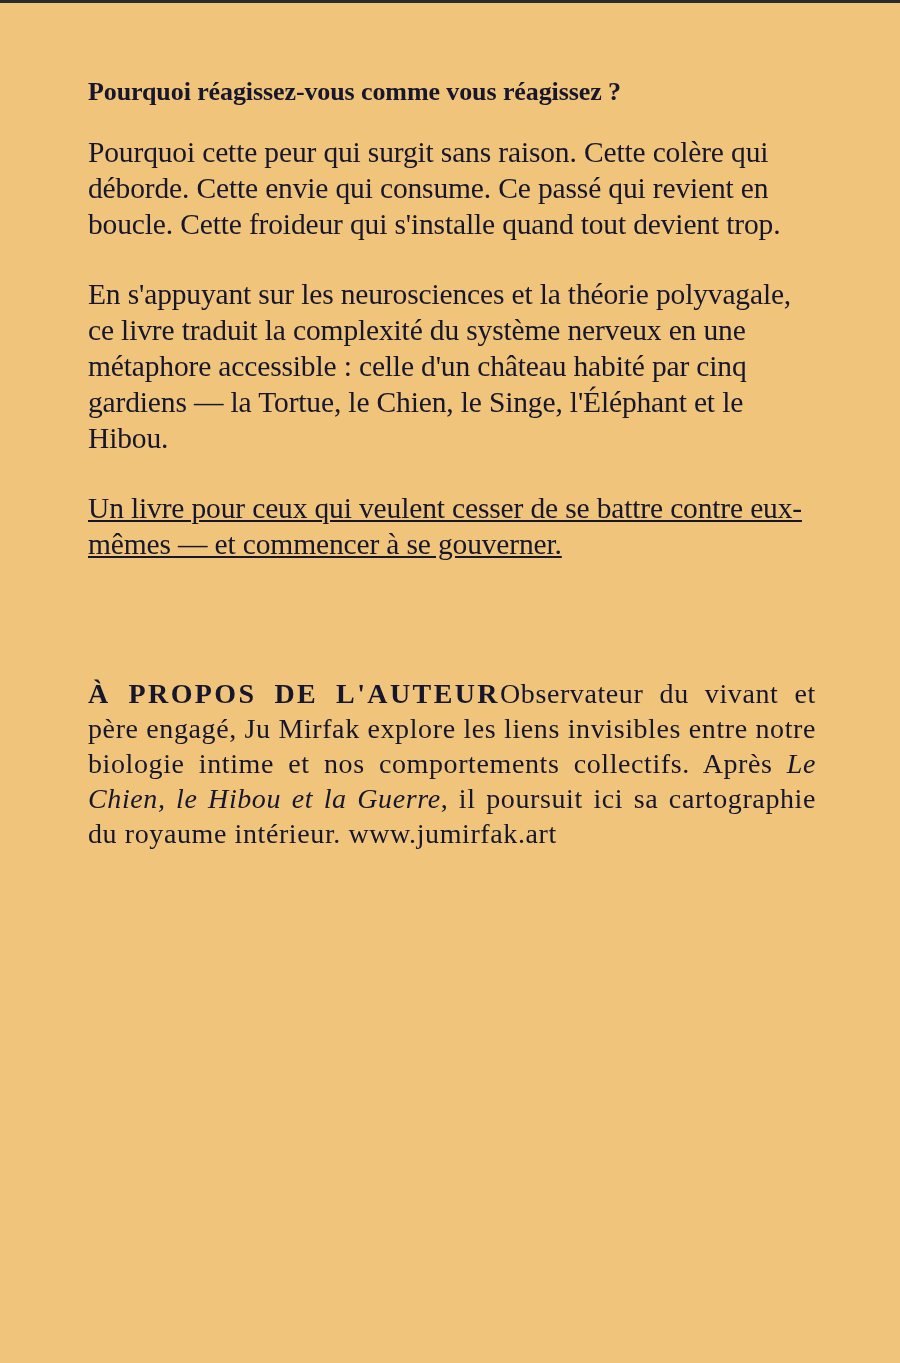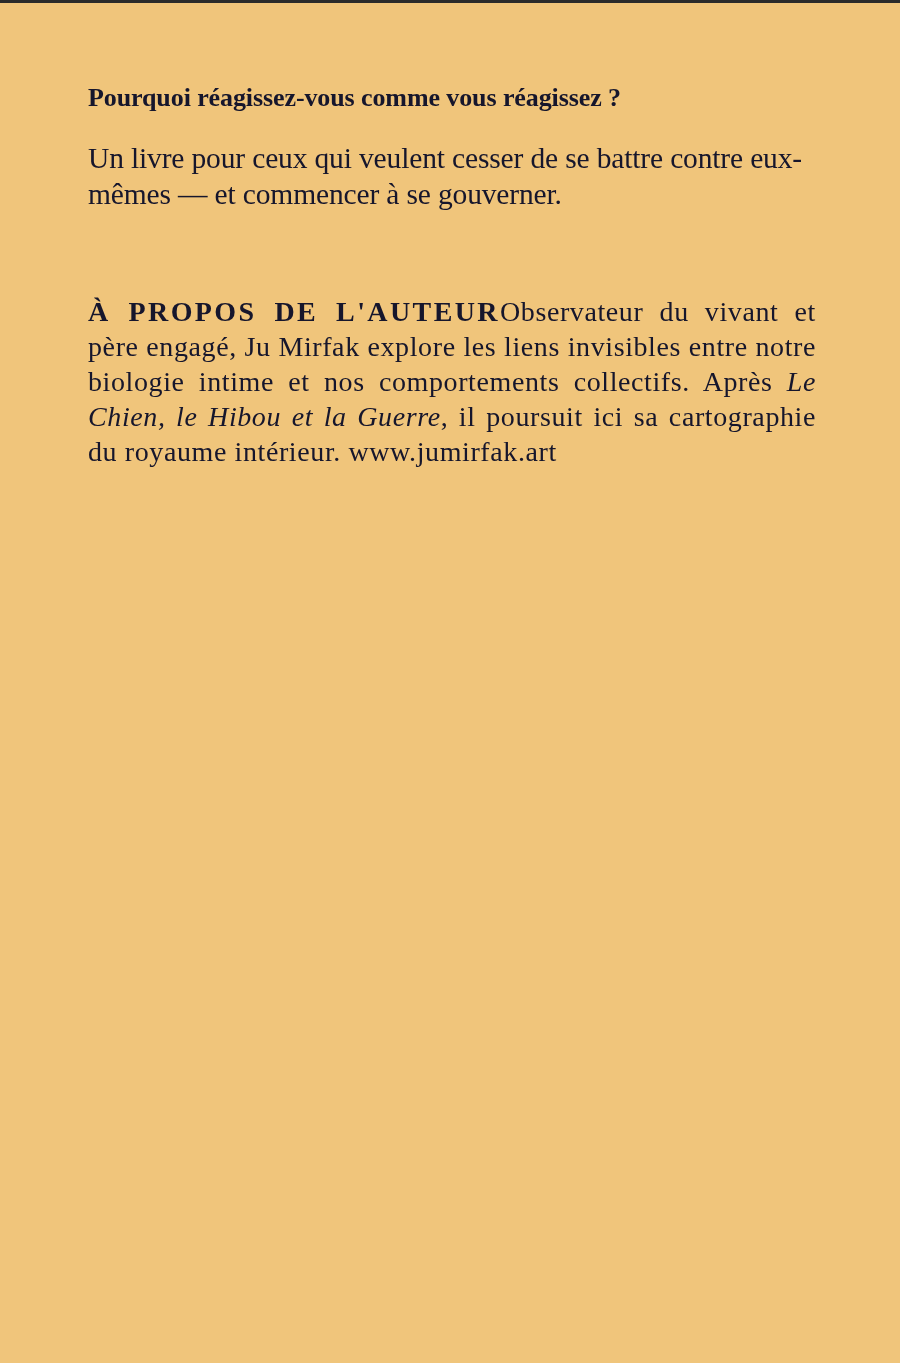--- a/index.html
+++ b/index.html
@@ -26,21 +26,21 @@
     position: absolute;
     top: 0;
     left: 0;
     width: 900px;
     height: 3px;
     background: #2b2b2b;
   }
 
   .content {
     position: absolute;
-    top: 82px;
+    top: 76px;
     left: 88px;
     width: 728px;
   }
 
   .blurb-title {
     font-family: "Liberation Serif", "DejaVu Serif", serif;
     font-weight: bold;
     font-size: 26px;
     line-height: 32px;
     color: #16162c;
@@ -51,24 +51,24 @@
 
   .blurb {
     font-family: "Liberation Serif", "DejaVu Serif", serif;
     font-size: 29.5px;
     line-height: 36px;
     color: #16162c;
     margin: 0 0 34px 0;
     text-align: left;
     letter-spacing: -0.15px;
   }
-  .blurb:last-of-type { margin-bottom: 7px; }
+  .blurb:last-of-type { margin-bottom: 7px; text-decoration: underline; }
 
   .author-block {
-    margin-top: 82px;
+    margin-top: 114px;
     font-family: "Liberation Serif", "DejaVu Serif", serif;
     font-size: 28px;
     line-height: 35px;
     color: #16162c;
     text-align: justify;
     text-justify: inter-word;
     letter-spacing: 0.6px;
     width: 728px;
   }
 
@@ -88,22 +88,24 @@
 <body>
 
 <div class="cover">
 
   <div class="top-edge"></div>
 
   <div class="content">
 
     <h1 class="blurb-title">Pourquoi réagissez-vous comme vous réagissez ?</h1>
 
+    <p class="blurb">Pourquoi cette peur qui surgit sans raison. Cette colère qui déborde. Cette envie qui consume. Ce passé qui revient en boucle. Cette froideur qui s'installe quand tout devient trop.</p>
 
 
+    <p class="blurb">En s'appuyant sur les neurosciences et la théorie polyvagale, ce livre traduit la complexité du système nerveux en une métaphore accessible : celle d'un château habité par cinq gardiens — la Tortue, le Chien, le Singe, l'Éléphant et le Hibou.</p>
 
 
     <p class="blurb">Un livre pour ceux qui veulent cesser de se battre contre eux-mêmes — et commencer à se gouverner.</p>
 
     <div class="author-block">
       <span class="author-head">À PROPOS DE L'AUTEUR</span><span>Observateur du vivant et père engagé, Ju Mirfak explore les liens invisibles entre notre biologie intime et nos comportements collectifs. Après </span><em>Le Chien, le Hibou et la Guerre</em><span>, il poursuit ici sa cartographie du royaume intérieur. </span><span class="nowrap">www.jumirfak.art</span>
     </div>
 
   </div>
 </div>

